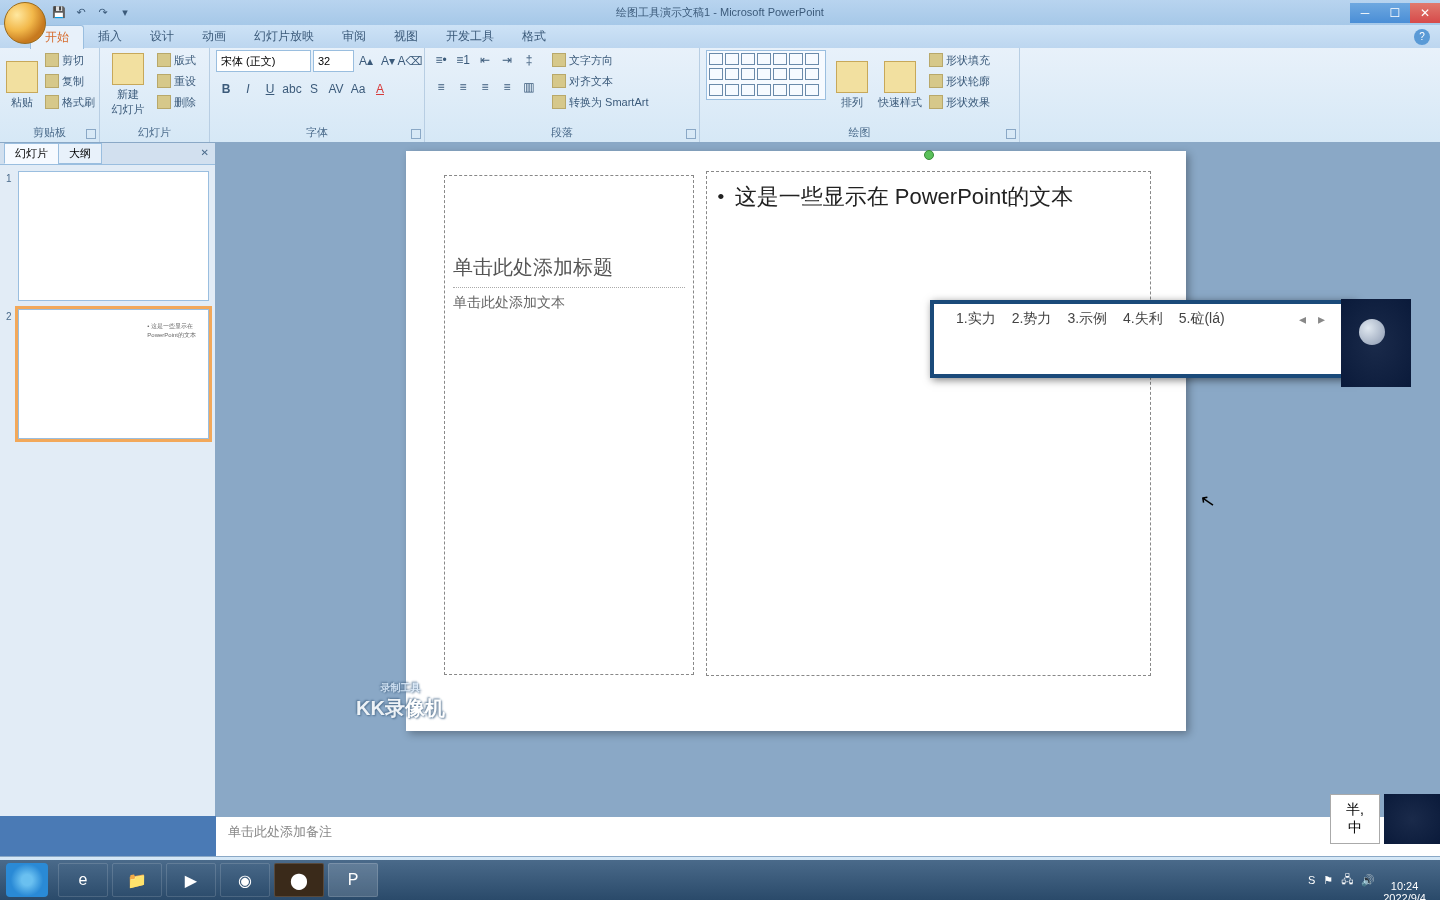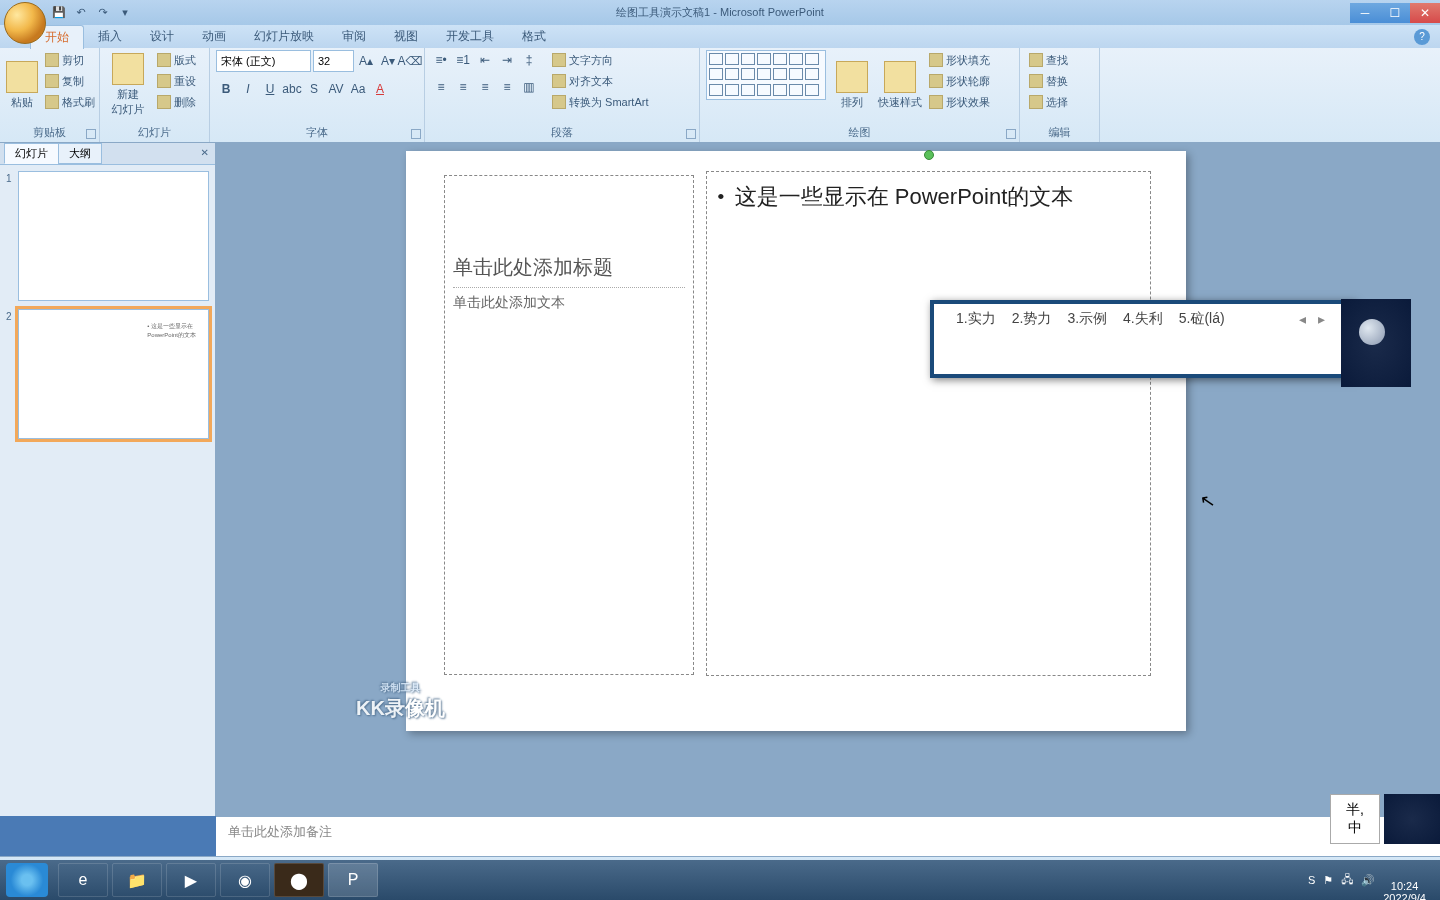--- a/index.html
+++ b/index.html
@@ -303,39 +303,20 @@
         <div class="btn-sm">
             <div class="ico-s"></div>
             <span>形状效果</span>
           </div>
       </div>
     </div>
     <div class="group-label">绘图</div>
     <div class="dlg-launcher"></div>
   </div>
 
-  <div class="group" style="width:80px">
-    <div class="group-body">
-      <div class="vstack">
-        <div class="btn-sm">
-            <div class="ico-s"></div>
-            <span>查找</span>
-          </div>
-        <div class="btn-sm">
-            <div class="ico-s"></div>
-            <span>替换</span>
-          </div>
-        <div class="btn-sm">
-            <div class="ico-s"></div>
-            <span>选择</span>
-          </div>
-      </div>
-    </div>
-    <div class="group-label">编辑</div>
-  </div>
 </div>
 
 <div class="workspace">
   <div class="left-panel">
     <div class="panel-tabs">
       <div class="ptab active">幻灯片</div>
       <div class="ptab">大纲</div>
       <div class="close-x">✕</div>
     </div>
     <div class="thumbs">

